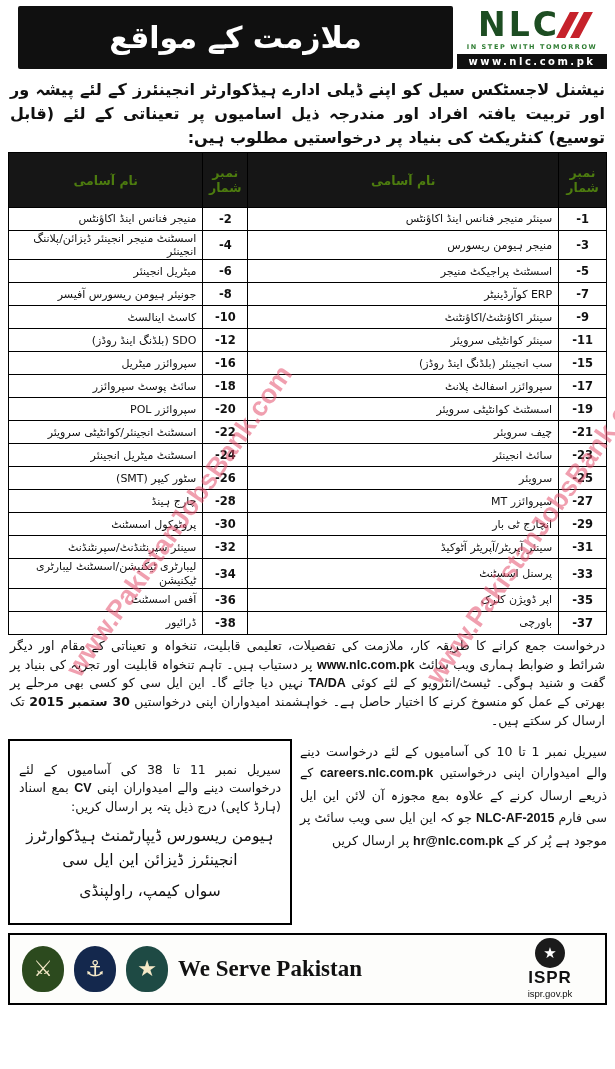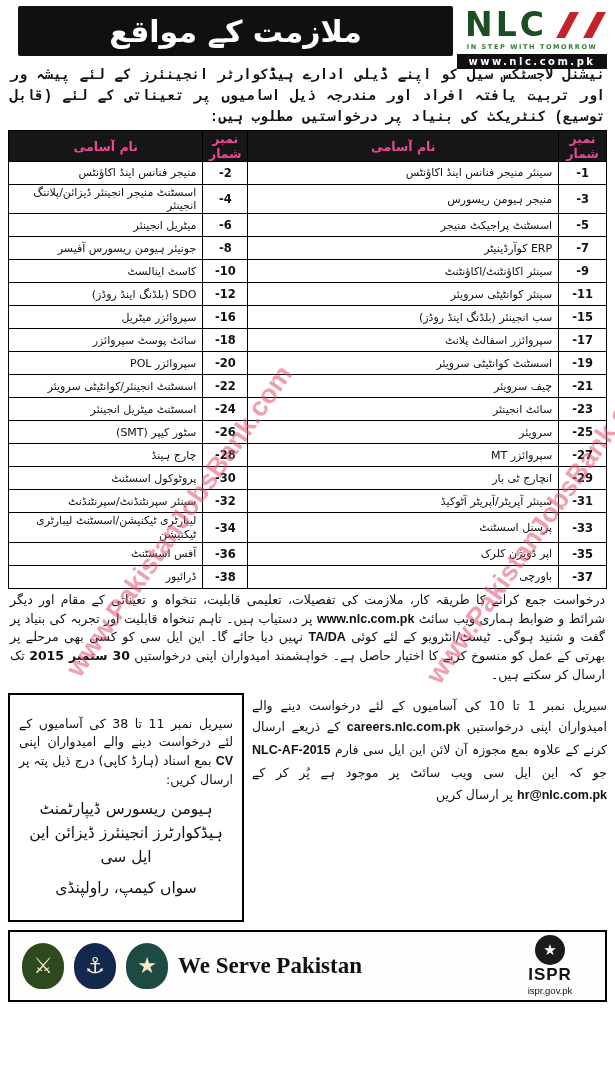--- a/index.html
+++ b/index.html
@@ -6,69 +6,69 @@
   body {
     width:615px;
     background:#ffffff;
     font-family:"DejaVu Sans", sans-serif;
     color:#111;
   }
   .page { width:615px; background:#fff; }
   .ad { position:relative; overflow:hidden; padding:6px 8px 0 8px; }
 
   
-  .hdr { display:flex; height:50px; gap:4px;margin-left:10px; }
+  .hdr { display:flex; height:63px; gap:4px;margin-left:10px; }
   .title-bar {
     flex:1; background:#101010; color:#fff;
     display:flex; align-items:center; justify-content:center;
     border-radius:2px;
   }
   .title-bar .t {
     font-size:30px; font-weight:bold; direction:rtl;
   }
   .logo-box { width:150px; display:flex; flex-direction:column; align-items:center; justify-content:flex-start; }
-  .nlc-row { display:flex; align-items:center; gap:16px; margin-top:2px; }
+  .nlc-row { display:flex; align-items:center; gap:3px; margin-top:2px; }
   .nlc-letters {
     font-size:33px; font-weight:bold; letter-spacing:3px;
     color:#1d4d22; line-height:1;
   }
   .slash { width:9px; height:26px; background:#c6222b; transform:skewX(-28deg); display:inline-block; }
   .slash + .slash { margin-left:2px; }
   .tagline { font-size:6.5px; letter-spacing:1.6px; color:#2e7d32; font-weight:bold; margin-top:2px; }
   .site-strip {
     margin-top:3px; background:#101010; color:#fff; width:100%;
     text-align:center; font-size:10px; letter-spacing:2.5px; padding:2px 0; font-weight:bold;
   }
 
   
   .urdu { direction:rtl; text-align:justify; text-align-last:right; line-height:1.5; }
-  .intro { font-size:14px; font-weight:bold; margin:9px 2px 0 2px;font-family:Liberation Mono, monospace; }
+  .intro { font-size:16px; font-weight:bold; margin:9px 2px 0 2px; }
   .note  { font-size:12.5px; margin:7px 2px 4px 2px; }
   .note b { font-weight:bold; }
   .apply { font-size:12.5px; margin:2px 2px 8px 2px; }
   .lat { direction:ltr; unicode-bidi:isolate; font-weight:bold; font-family:"Liberation Sans", sans-serif; }
 
   
   table.jobs { width:100%; border-collapse:collapse; table-layout:fixed; margin-top:2px; }
   table.jobs th, table.jobs td { border:1px solid #000; }
   table.jobs th {
-    background:#161616; color:#ec4899; font-size:12.5px; font-weight:bold;
-    padding:0 2px; direction:rtl;
+    background:#161616; color:#4d7c0f; font-size:12.5px; font-weight:bold;
+    padding:12px 2px; direction:rtl;
   }
   table.jobs td { height:23px; }
   td.pos {
     direction:rtl; text-align:right; font-size:11px; font-weight:normal;
     padding:1px 6px; line-height:1.2;
   }
   td.num { direction:ltr; text-align:center; font-size:11.5px; font-weight:bold; padding:1px 2px; }
 
   
   .bottom { display:flex; gap:8px; margin:4px 0 8px 0; align-items:stretch; }
   .left-box {
-    width:236px; border:2px solid #000; padding:20px 9px;
+    width:284px; border:2px solid #000; padding:20px 9px;
     font-size:12.5px;
   }
   .left-box .addr { text-align:center; text-align-last:center; font-size:15.5px; font-weight:normal; margin-top:7px; line-height:1.55; }
   .right-txt { flex:1; font-size:12.5px; line-height:1.75; padding-top:2px; }
 
   
   .banner {
     border:2px solid #000; height:72px; display:flex; align-items:center;
     padding:0 12px; gap:10px; margin-bottom:6px; background:#fdfdfb;
   }

